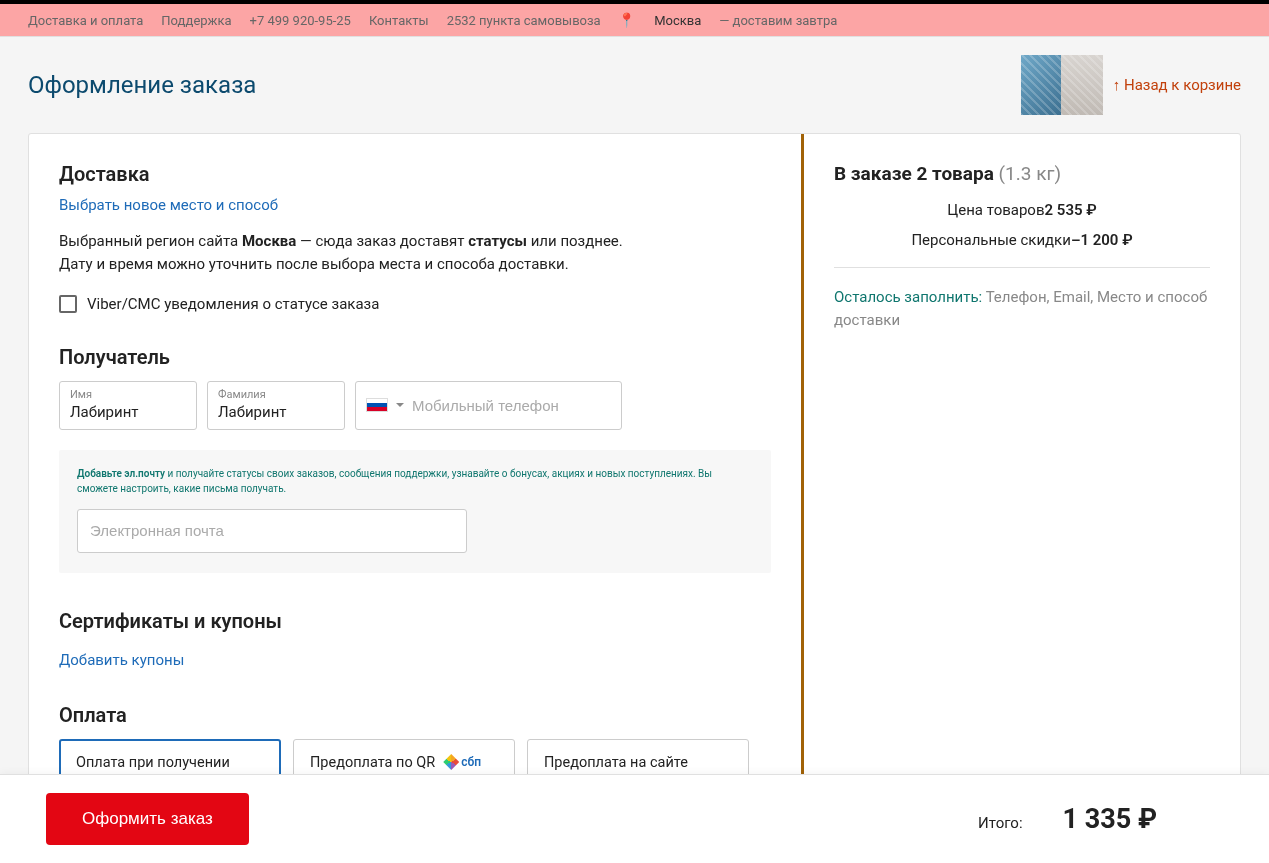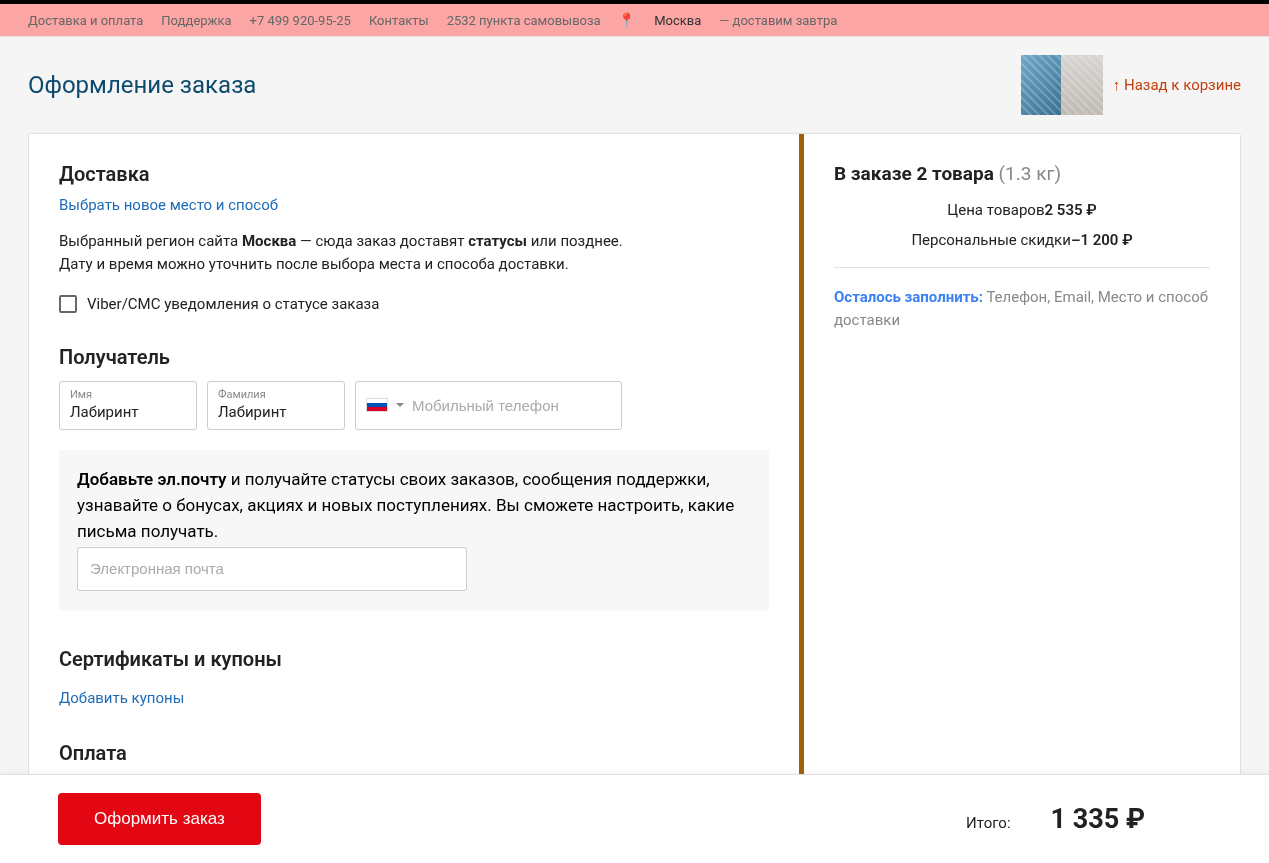--- a/index.html
+++ b/index.html
@@ -62,21 +62,21 @@
     .main-grid {
       display: grid;
       grid-template-columns: 1fr 436px;
       gap: 0;
       background: #fff;
       border: 1px solid #e0e0e0;
       border-radius: 3px;
     }
     .left-panel {
       padding: 28px 30px;
-      border-right: 5px solid #a16207;
+      border-right: 3px solid #a16207;
     }
     .right-panel {
       padding: 28px 30px;
     }
     .section-title {
       font-size: 20px;
       font-weight: 600;
       margin-bottom: 10px;
     }
     .link-action {
@@ -145,24 +145,24 @@
       flex: 1;
     }
     .fld.phone input::placeholder { color: #aaa; }
     .email-box {
       margin-top: 20px;
       background: #f7f7f7;
       padding: 16px 18px 20px;
       border-radius: 2px;
     }
     .email-box p {
-      font-size: 17px;
+      font-size: 10px;
       line-height: 1.55;
-      color: #000000;
-      margin-bottom: 2px;
+      color: #0f766e;
+      margin-bottom: 12px;
     }
     .email-box .bold { font-weight: 600; }
     .email-input {
       width: 390px;
       height: 44px;
       border: 1px solid #ccc;
       background: #fff;
       border-radius: 3px;
       padding: 0 12px;
       font-size: 15px;
@@ -220,28 +220,28 @@
       font-size: 15px;
       margin-bottom: 12px;
     }
     .summary-row .amt { font-weight: 600; }
     .hr { border: none; border-top: 1px solid #e0e0e0; margin: 18px 0; }
     .todo {
       font-size: 15px;
       color: #888;
       line-height: 1.55;
     }
-    .todo .strong { color: #3b82f6; font-weight: 700; }
+    .todo .strong { color: #0f766e; font-weight: 400; }
 
     .footer-bar {
       position: fixed;
       left: 0; right: 0; bottom: 0;
       background: #fff;
       border-top: 1px solid #e0e0e0;
-      padding: 18px 28px;
+      padding: 18px 16px;
       display: flex;
       align-items: center;
       justify-content: space-between;
       box-shadow: 0 -2px 8px rgba(0,0,0,0.04);
     }
     .btn-order {
       background: #e30613;
       color: #fff;
       border: none;
       border-radius: 4px;

